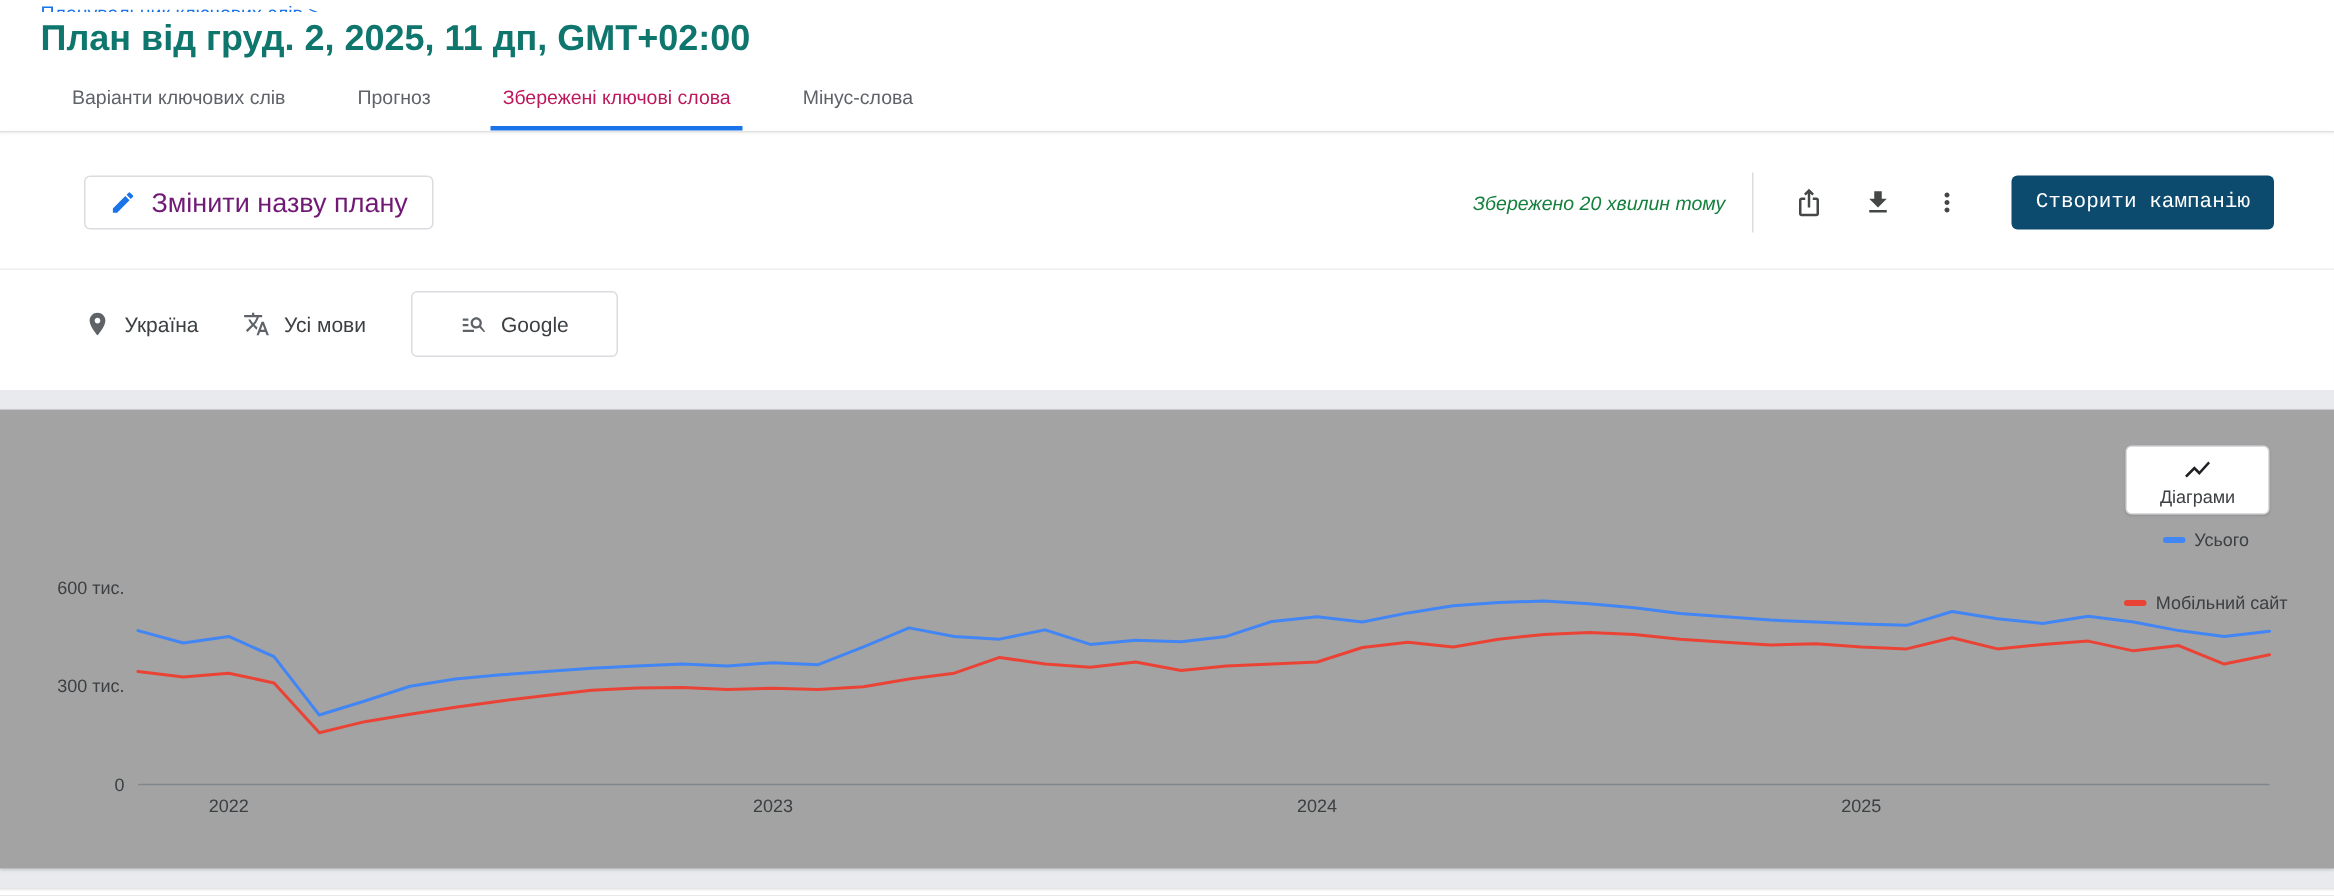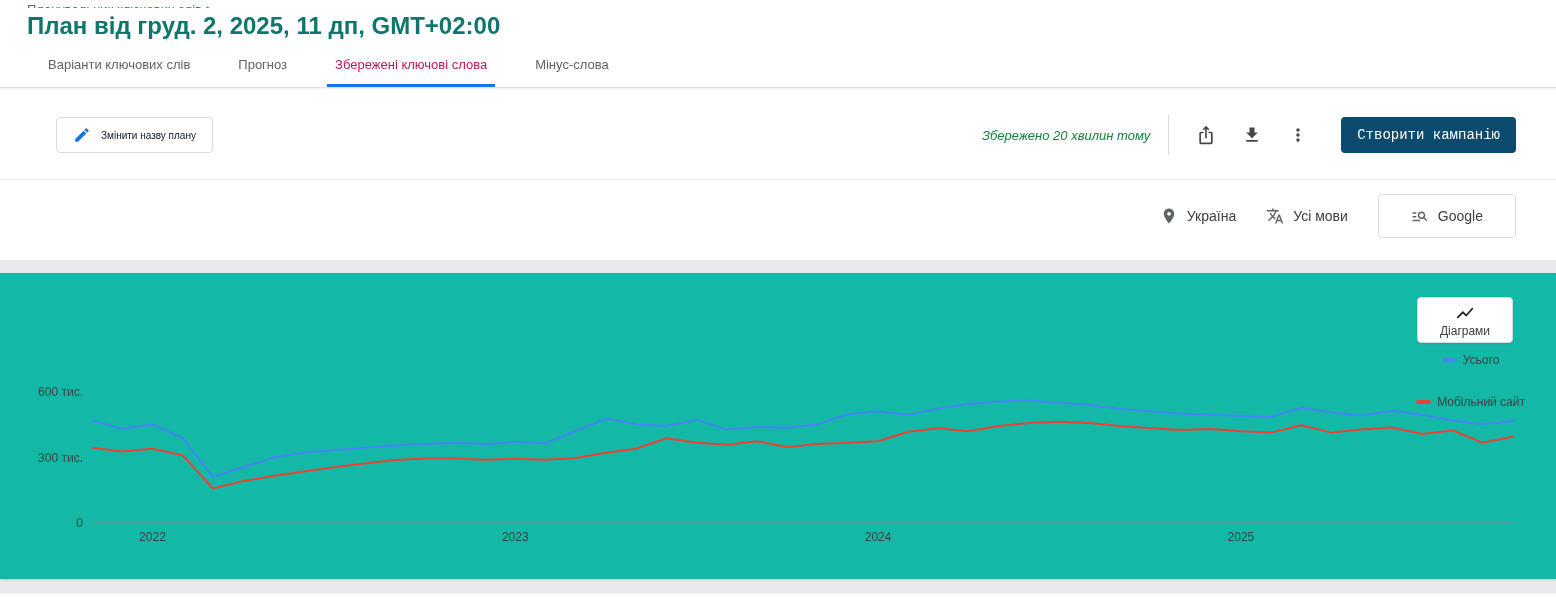--- a/index.html
+++ b/index.html
@@ -19,43 +19,43 @@
 
   
   .tabs { display:flex; gap:32px; padding-left:40px; margin-top:16px; }
   .tab { font-size:13px; font-weight:500; color:#5f6368; padding:2px 8px 15px; cursor:pointer; white-space:nowrap; }
   .tab.active { color:#be185d; padding-bottom:12px; border-bottom:3px solid #1a73e8; }
 
   
   .main-card { background:#fff; box-shadow: inset 0 3px 3px -3px rgba(0,0,0,.35), 0 1px 2px rgba(60,64,67,.2); }
   .toolbar-row { display:flex; align-items:center; padding:28px 40px 24px 56px; }
   .rename-btn { display:inline-flex; align-items:center; gap:10px; height:36px; padding:16px 16px;
-    background:#fff; border:1px solid #dadce0; border-radius:4px; color:#0f172a;
-    font-size:10px; font-weight:500; font-family:inherit; cursor:pointer; }
+    background:#fff; border:1px solid #dadce0; border-radius:4px; color:#701a75;
+    font-size:18px; font-weight:500; font-family:inherit; cursor:pointer; }
   .toolbar-right { margin-left:auto; display:flex; align-items:center; }
   .saved-status { font-style:italic; color:#15803d; font-size:13px; margin-right:18px; white-space:nowrap; }
   .vdivider { width:1px; height:40px; background:#dadce0; margin-right:14px; }
   .icon-btn { width:46px; height:40px; display:flex; align-items:center; justify-content:center;
     background:none; border:none; cursor:pointer; color:#444746; padding:0; }
   .icon-btn svg { fill:currentColor; }
   .create-btn { margin-left:20px; height:36px; padding:0 16px; background:#0c4a6e; color:#fff;
     border:none; border-radius:4px; font-size:14px; font-weight:500; font-family:Liberation Mono, monospace; cursor:pointer; white-space:nowrap; }
 
   
-  .filter-row { display:flex; align-items:center; gap:30px; padding:14px 40px 22px 56px; border-top:1px solid #eceef0;justify-content:flex-end; }
+  .filter-row { display:flex; align-items:center; gap:30px; padding:14px 40px 22px 56px; border-top:1px solid #eceef0; }
   .filter-item { display:flex; align-items:center; gap:9px; font-size:14px; color:#3c4043; cursor:pointer; white-space:nowrap; }
   .filter-item svg { fill:#5f6368; flex:none; }
   .network-box { border:1px solid #dadce0; border-radius:4px; height:44px; padding:0 32px; }
   .caret-down { width:0; height:0; border-left:5px solid transparent; border-right:5px solid transparent;
     border-top:5px solid #5f6368; margin-left:16px; }
 
   .gap-band { height:13px; background:#e8eaed; }
 
   
-  .chart-card { position:relative; background:#14b8a6; height:306px; box-shadow:0 1px 2px rgba(60,64,67,.2); }
+  .chart-card { position:relative; background:#a3a3a3; height:306px; box-shadow:0 1px 2px rgba(60,64,67,.2); }
   .charts-btn { position:absolute; top:24px; right:43px; width:96px; height:46px;
     display:flex; flex-direction:column; align-items:center; justify-content:center; gap:1px;
     background:#fff; border:1px solid #dadce0; border-radius:4px; box-shadow:0 1px 2px rgba(0,0,0,.10);
     font-size:12px; color:#3c4043; font-family:inherit; cursor:pointer; }
   .charts-btn svg { fill:#202124; }
   .legend { position:absolute; top:80px; right:31px; display:flex; gap:28px; align-items:center;
     font-size:12px; color:#3c4043;flex-direction:column; }
   .legend-item { display:flex; align-items:center; }
   .legend-swatch { width:15px; height:4px; border-radius:2px; margin-right:6px; }
   #chart-svg { position:absolute; left:59px; top:115px; overflow:visible; }

